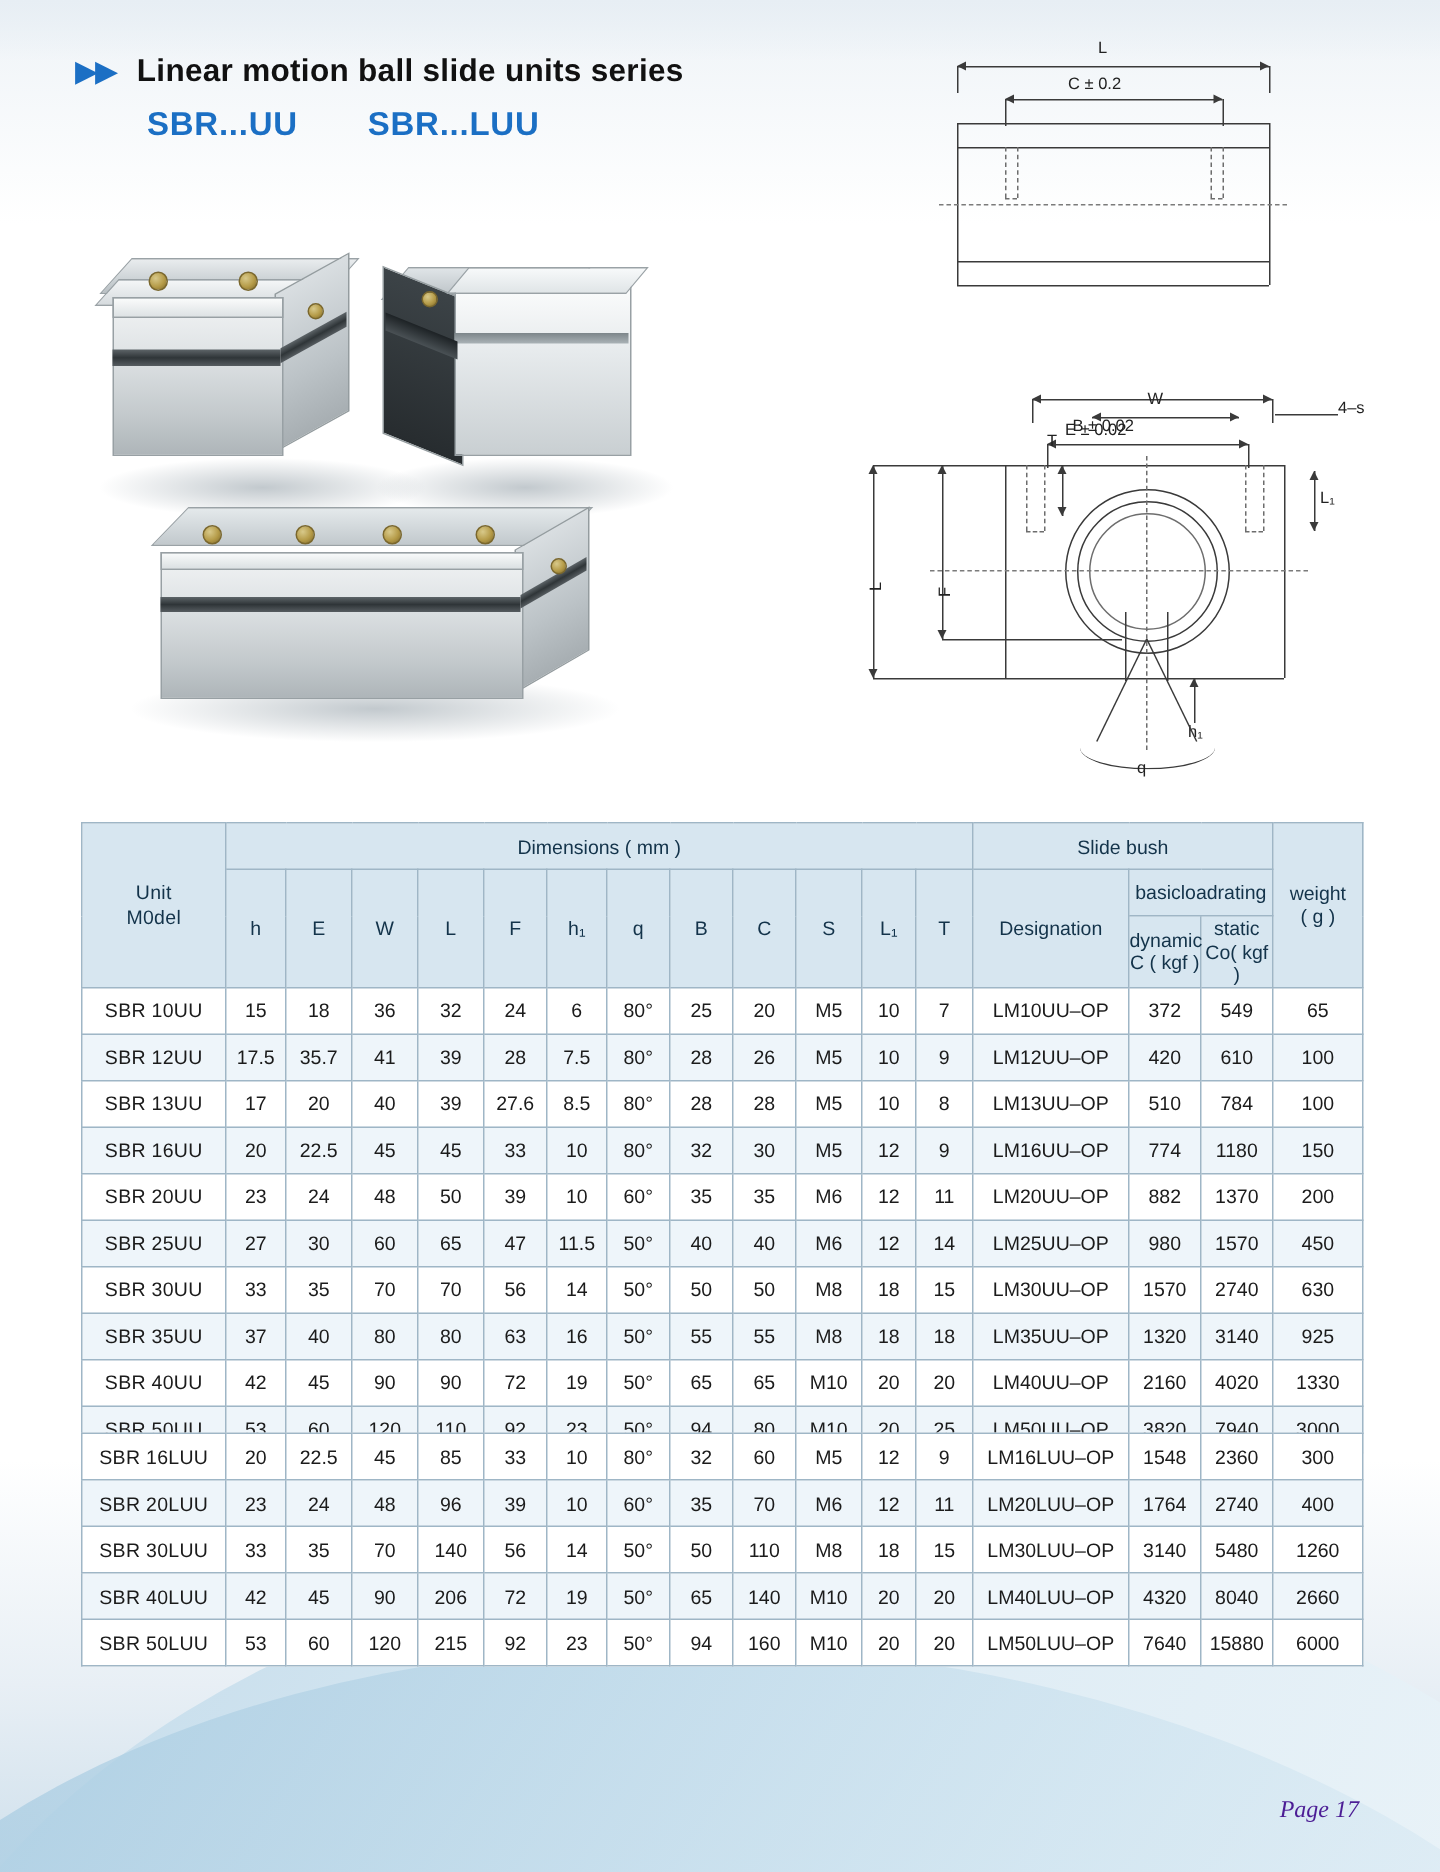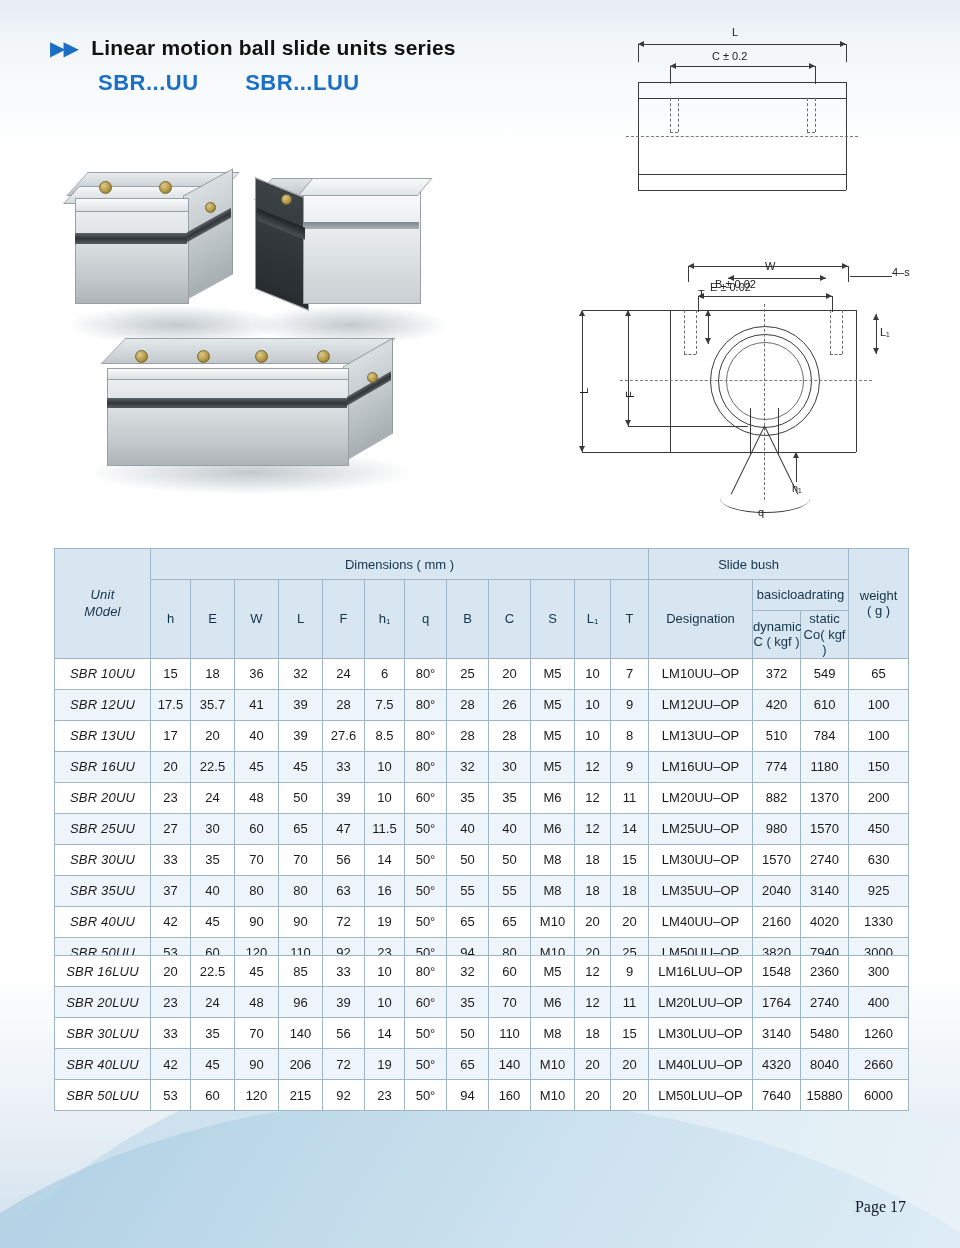--- a/index.html
+++ b/index.html
@@ -195,33 +195,34 @@
     height: 30px;
   }
   table.spec thead th {
     background: #d7e6f0;
     font-weight: normal;
     font-size: 13px;
     color: #13334a;
   }
   table.spec tbody tr:nth-child(odd) td { background: #ffffff; }
   table.spec tbody tr:nth-child(even) td { background: #eef5fa; }
-  td.model, th.model { font-size: 13.5px; letter-spacing: .2px; font-style: italic; }
+  td.model, th.model { font-size: 13.5px; letter-spacing: .2px; }
   td.desig { font-size: 13px; }
   .th-unit { line-height: 1.35; }
   .small-h { font-size: 10.5px; line-height: 1.25; }
   .tiny-h { font-size: 9px; line-height: 1.2; }
   table.spec2 { margin-top: 0; }
 
   .page-num {
     position: absolute;
     right: 54px;
     bottom: 32px;
     font-size: 16px;
-    color: #0f172a;
+    font-style: italic;
+    color: #4c1d95;
     font-family: "Liberation Serif", serif;
   }
 </style>
 </head>
 <body>
 
 <div class="page-bg"></div>
 <div class="bg-swoosh-1"></div>
 <div class="bg-swoosh-2"></div>
 <div class="bg-top-tint"></div>
@@ -599,21 +600,21 @@
             <td>80</td>
             <td>63</td>
             <td>16</td>
             <td>50°</td>
             <td>55</td>
             <td>55</td>
             <td>M8</td>
             <td>18</td>
             <td>18</td>
             <td class="desig">LM35UU–OP</td>
-            <td>2040</td>
+            <td>1320</td>
             <td>3140</td>
             <td>925</td>
           </tr>
         <tr>
             <td class="model">SBR 40UU</td>
             <td>42</td>
             <td>45</td>
             <td>90</td>
             <td>90</td>
             <td>72</td>

